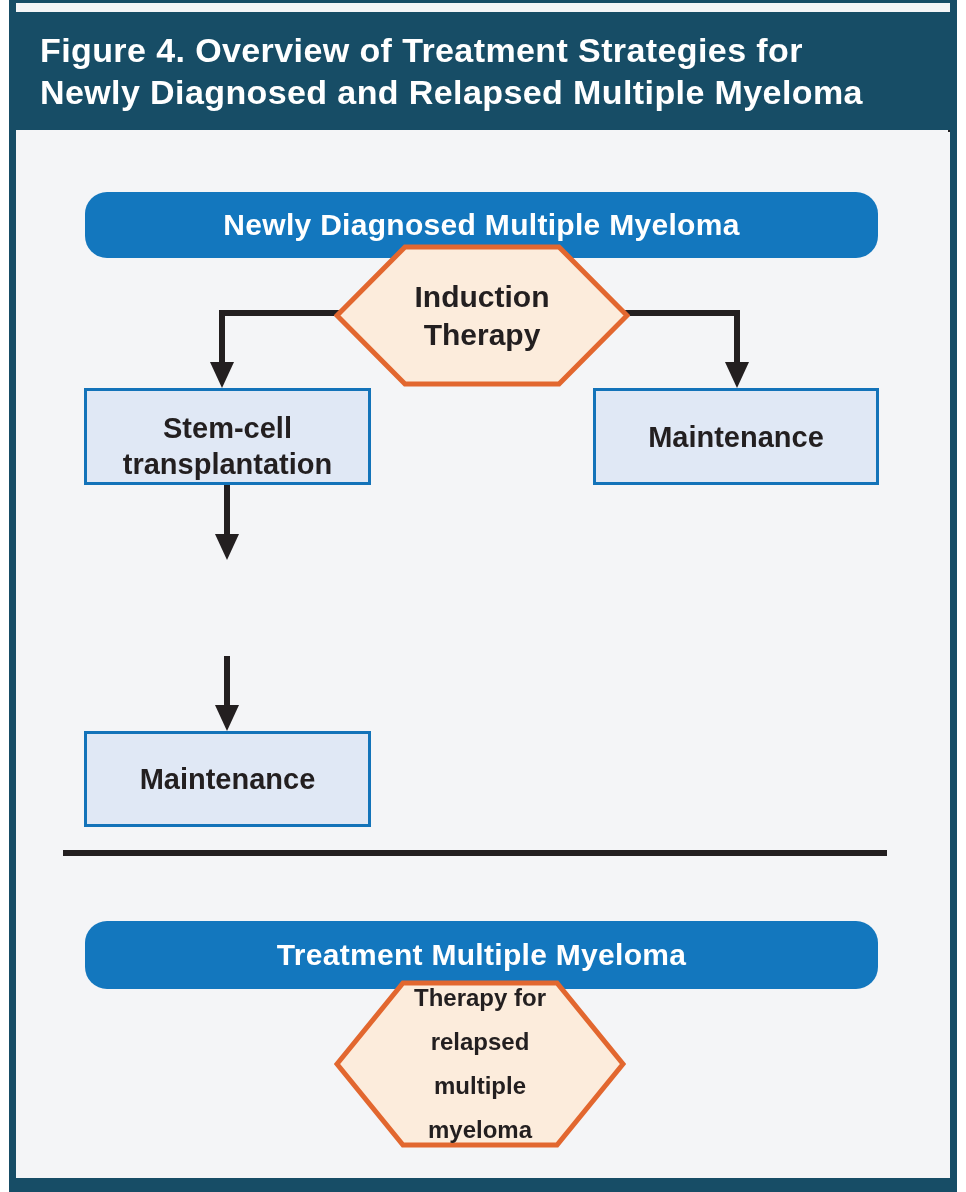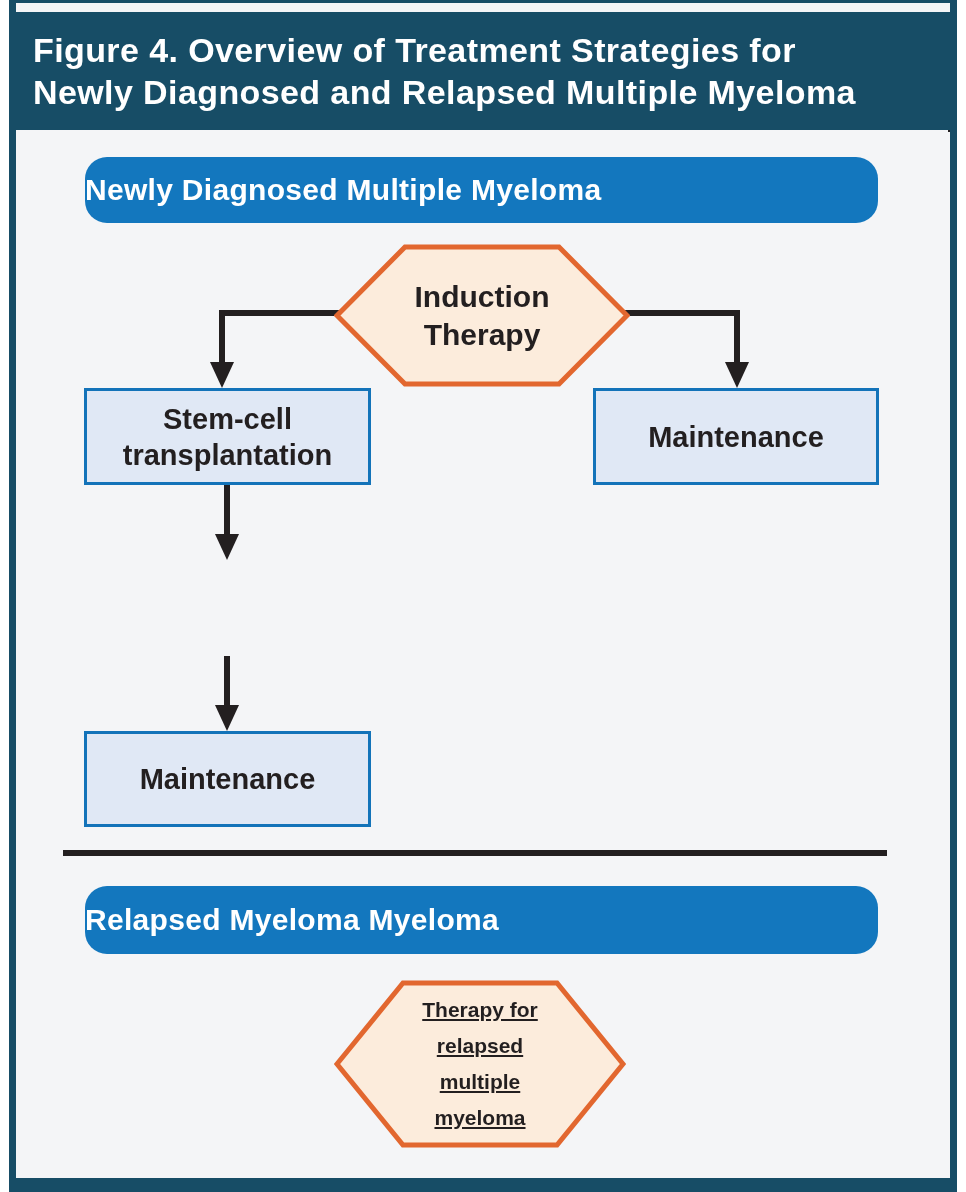--- a/index.html
+++ b/index.html
@@ -27,39 +27,40 @@
   .frame-left  {position:absolute;left:9px;  top:0;      width:7px;  height:1192px;background:var(--frame-teal);z-index:4;}
   .frame-right {position:absolute;left:950px;top:0;      width:7px;  height:1192px;background:var(--frame-teal);z-index:4;}
   .frame-bottom{position:absolute;left:9px;  top:1178px; width:948px;height:14px;  background:var(--frame-teal);z-index:4;}
   .body-bg{position:absolute;left:16px;top:3px;width:934px;height:1175px;background:var(--body-bg);z-index:0;}
 
   
   .title-bar{
     position:absolute;left:9px;top:12px;width:942px;height:118px;
     background:var(--frame-teal);z-index:3;
     display:flex;align-items:center;
-    padding-left:24px;
+    padding-left:31px;
   }
   .title-bar .title{
     color:var(--text-white);
     font-size:34px;font-weight:bold;line-height:42px;
     letter-spacing:0.4px;
     white-space:pre-line;
   }
   .title-shadow{position:absolute;left:948px;top:17px;width:9px;height:115px;background:var(--ink-black);z-index:2;}
 
   
   .pill{
     position:absolute;left:85px;width:793px;
     background:var(--pill-blue);
     border-radius:22px;
-    display:flex;align-items:center;justify-content:flex-start;
+    display:flex;align-items:center;justify-content:center;
     color:var(--text-white);font-size:30px;font-weight:bold;
     letter-spacing:0.3px;
     z-index:2;
+    margin-top:35px;
   }
   .pill-newly{top:157px;height:66px;}
   .pill-relapsed{top:886px;height:68px;}
 
   
   .line{position:absolute;background:var(--ink-black);z-index:1;}
   .h-left {left:219px;top:310px;width:121px;height:6px;}
   .v-left {left:219px;top:310px;width:6px;height:54px;}
   .h-right{left:625px;top:310px;width:115px;height:6px;}
   .v-right{left:734px;top:310px;width:6px;height:54px;}
@@ -80,40 +81,40 @@
   .node-box{
     position:absolute;
     background:var(--box-fill);
     border:3px solid var(--box-border);
     display:flex;align-items:center;justify-content:center;
     text-align:center;
     color:var(--ink-black);font-size:29px;font-weight:bold;line-height:36px;
     white-space:pre-line;
     z-index:2;
   }
-  .box-stem       {left:84px; top:388px;width:287px;height:97px;}
+  .box-stem       {left:84px; top:388px;width:287px;height:97px;align-items:flex-end;}
   .box-maint-right{left:593px;top:388px;width:286px;height:97px;}
   .box-consol     {left:84px; top:560px;width:287px;height:96px;}
   .box-maint-left {left:84px; top:731px;width:287px;height:96px;}
 
   
   .hex{position:absolute;z-index:2;}
   .hex-induction{left:334px;top:244px;width:296px;height:143px;}
   .hex-relapsed {left:334px;top:980px;width:292px;height:168px;}
   .hex svg{position:absolute;left:0;top:0;width:100%;height:100%;display:block;}
   .hex-poly{fill:var(--hex-fill);stroke:var(--hex-border);stroke-width:5;}
   .hex-label{
     position:absolute;left:0;top:0;width:100%;height:100%;
     display:flex;align-items:center;justify-content:center;
     text-align:center;
     color:var(--ink-black);font-weight:bold;
     white-space:pre-line;
   }
   .hex-induction .hex-label{font-size:30px;line-height:38px;text-align:center;}
-  .hex-relapsed  .hex-label{font-size:21px;line-height:36px;text-decoration:underline;}
+  .hex-relapsed  .hex-label{font-size:24px;line-height:44px;}
 
   
   .divider{position:absolute;left:63px;top:850px;width:824px;height:6px;background:var(--ink-black);z-index:1;}
 </style>
 </head>
 <body>
 
 <div class="figure">
 
   <div class="body-bg"></div>
@@ -159,21 +160,21 @@
   <div class="node-box box-maint-right">
     <span>Maintenance</span>
   </div>
   <div class="node-box box-maint-left">
     <span>Maintenance</span>
   </div>
 
   <div class="divider"></div>
 
   <div class="pill pill-relapsed">
-    <span>Relapsed Myeloma Myeloma</span>
+    <span>Treatment Multiple Myeloma</span>
   </div>
 
   <div class="hex hex-relapsed">
     <svg viewBox="0 0 292 168" aria-hidden="true">
       <polygon class="hex-poly" points="3,84 69,3 223,3 289,84 223,165 69,165"></polygon>
     </svg>
     <div class="hex-label">Therapy for
 relapsed
 multiple
 myeloma</div>

